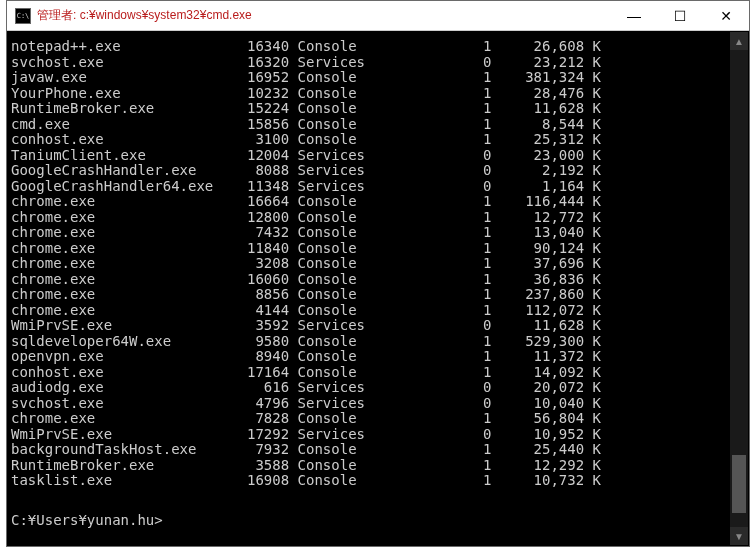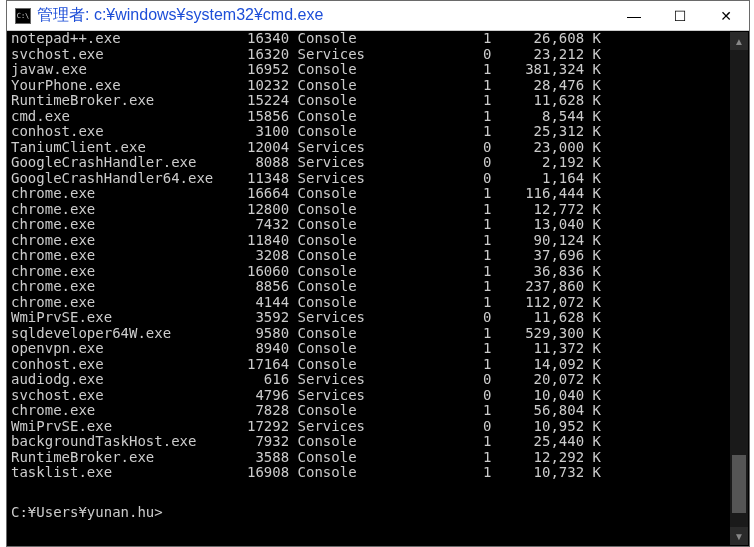--- a/index.html
+++ b/index.html
@@ -36,22 +36,22 @@
       background: #000;
       border: 1px solid #666;
       font-size: 7px;
       color: #ccc;
       display: flex;
       align-items: center;
       justify-content: center;
       font-family: monospace;
     }
     .title-text {
-      font-size: 16px;
-      color: #1d4ed8;
+      font-size: 12px;
+      color: #b91c1c;
       flex: 1;
     }
     .title-controls {
       display: flex;
       height: 100%;
     }
     .title-btn {
       width: 46px;
       height: 100%;
       display: flex;
@@ -61,21 +61,21 @@
       color: #000;
       cursor: pointer;
     }
     .terminal {
       flex: 1;
       background: #000;
       color: #ccc;
       font-family: "MS Gothic", "Consolas", monospace;
       font-size: 14px;
       line-height: 15.5px;
-      padding: 0 4px;
+      padding: 8px 4px;
       overflow: hidden;
       white-space: pre;
     }
     .proc-row { display: block; }
     .proc-name { display: inline-block; width: 26ch; }
     .proc-pid { display: inline-block; width: 7ch; text-align: right; }
     .proc-sess-name { display: inline-block; width: 12ch; padding-left: 1ch;}
     .proc-sess { display: inline-block; width: 12ch; text-align: right; }
     .proc-mem { display: inline-block; width: 13ch; text-align: right; }
     .scrollbar {

